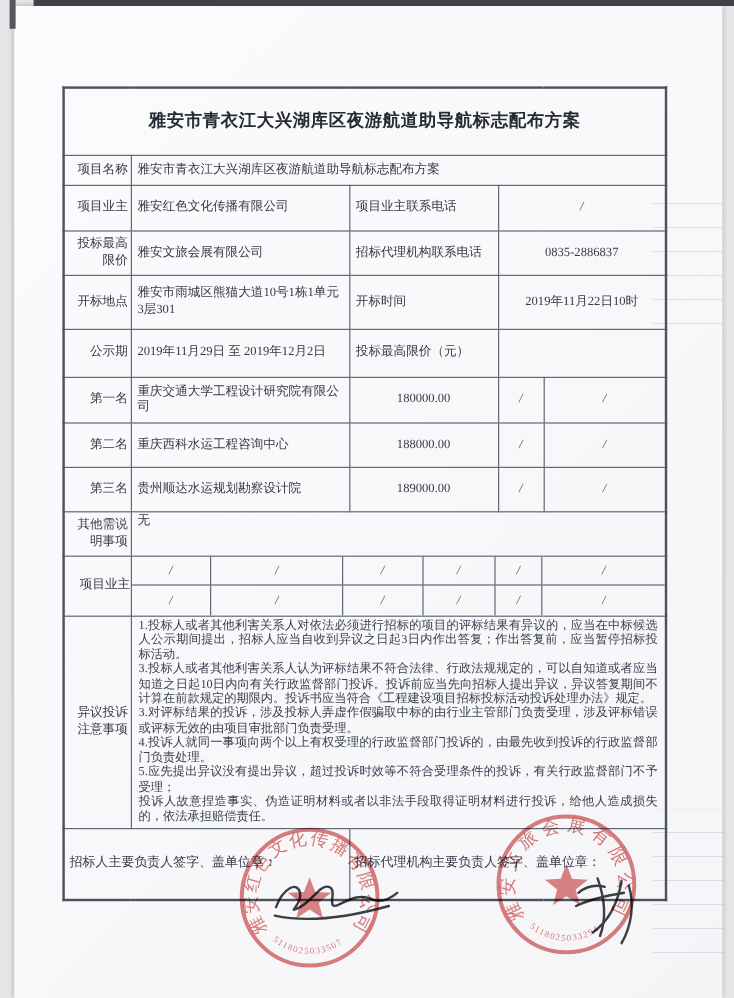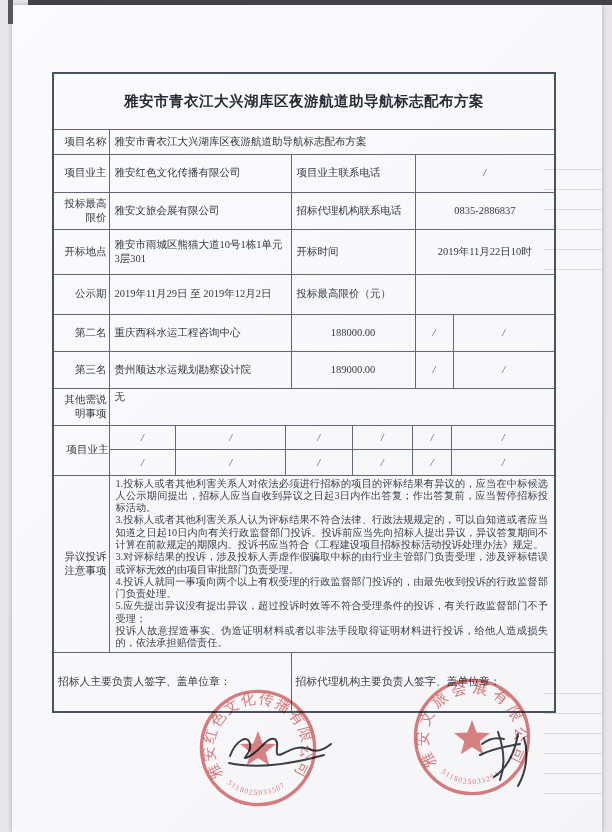--- a/index.html
+++ b/index.html
@@ -112,20 +112,27 @@
   </tr>
 
   <tr style="height:40px">
     <td class="label">公示期</td>
     <td>2019年11月29日 至 2019年12月2日</td>
     <td>投标最高限价（元）</td>
     <td colspan="2" class="c"></td>
   </tr>
 
 
+  <tr style="height:38px">
+    <td class="label">第一名</td>
+    <td>重庆交通大学工程设计研究院有限公司</td>
+    <td class="c">180000.00</td>
+    <td class="c slash">/</td>
+    <td class="c slash">/</td>
+  </tr>
   <tr style="height:37px">
     <td class="label">第二名</td>
     <td>重庆西科水运工程咨询中心</td>
     <td class="c">188000.00</td>
     <td class="c slash">/</td>
     <td class="c slash">/</td>
   </tr>
   <tr style="height:37px">
     <td class="label">第三名</td>
     <td>贵州顺达水运规划勘察设计院</td>

